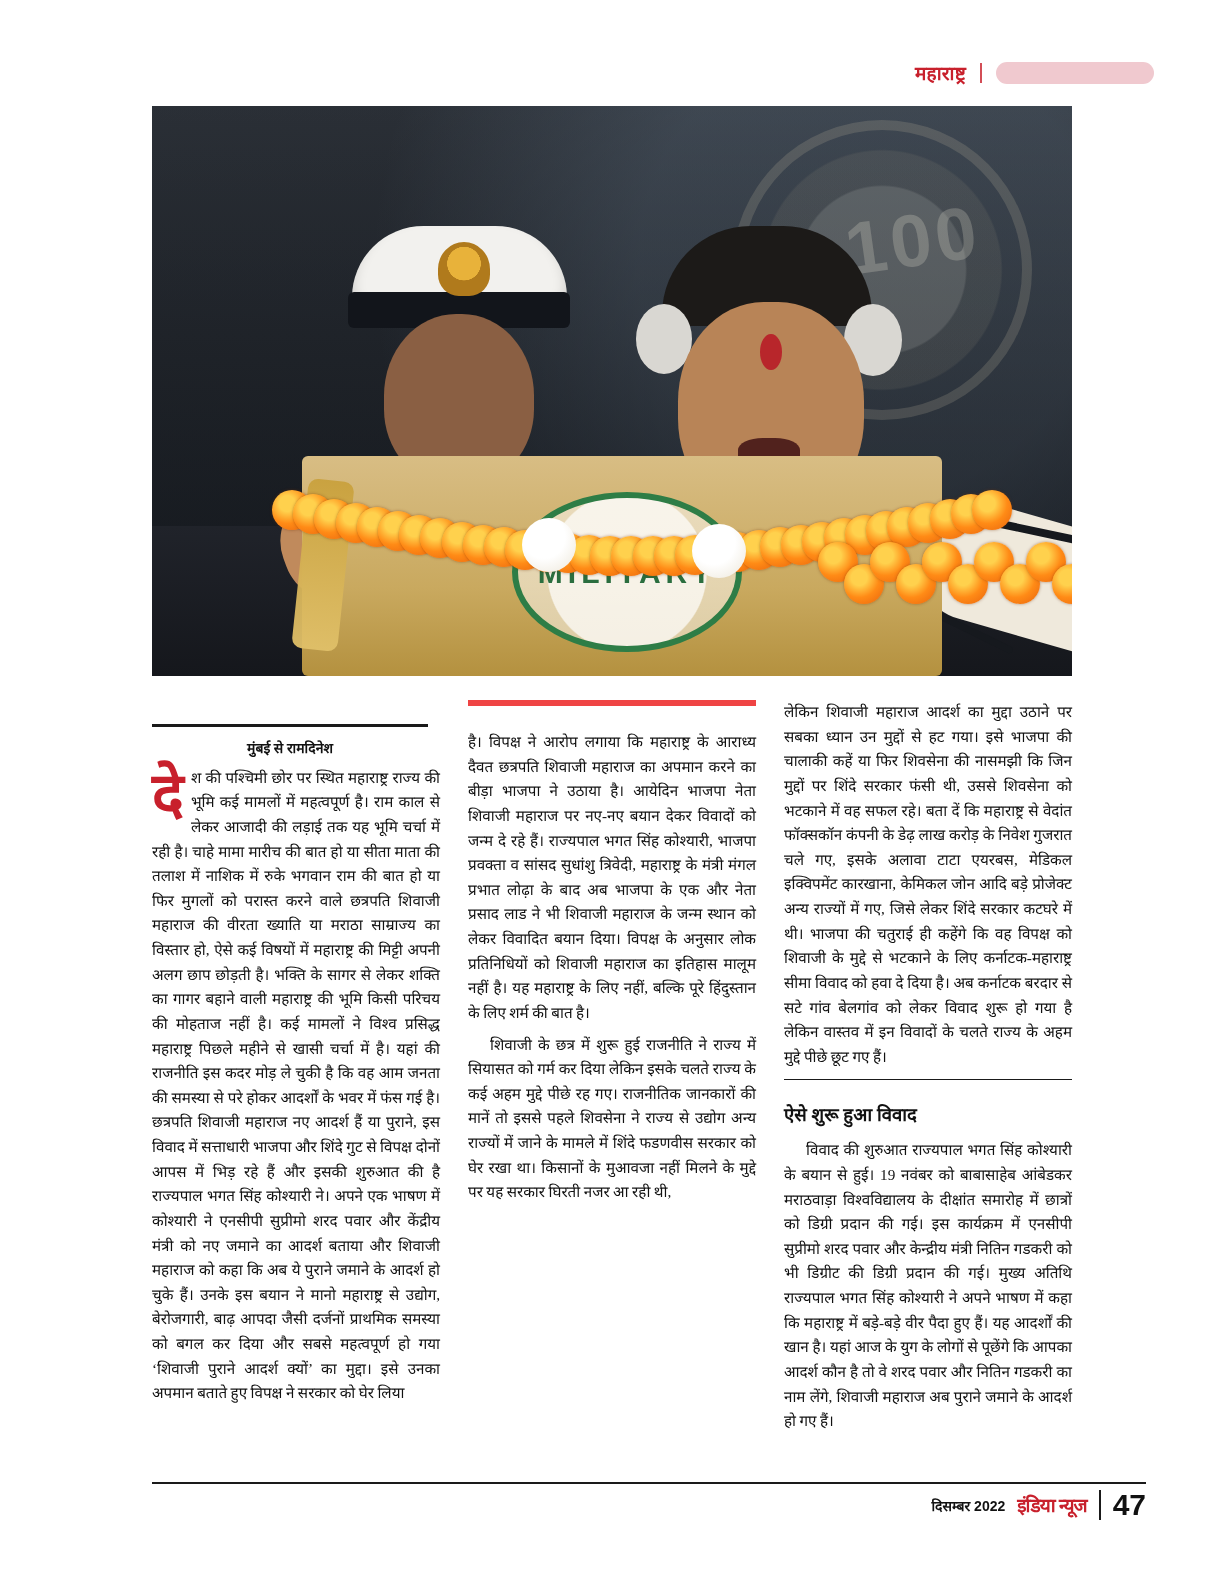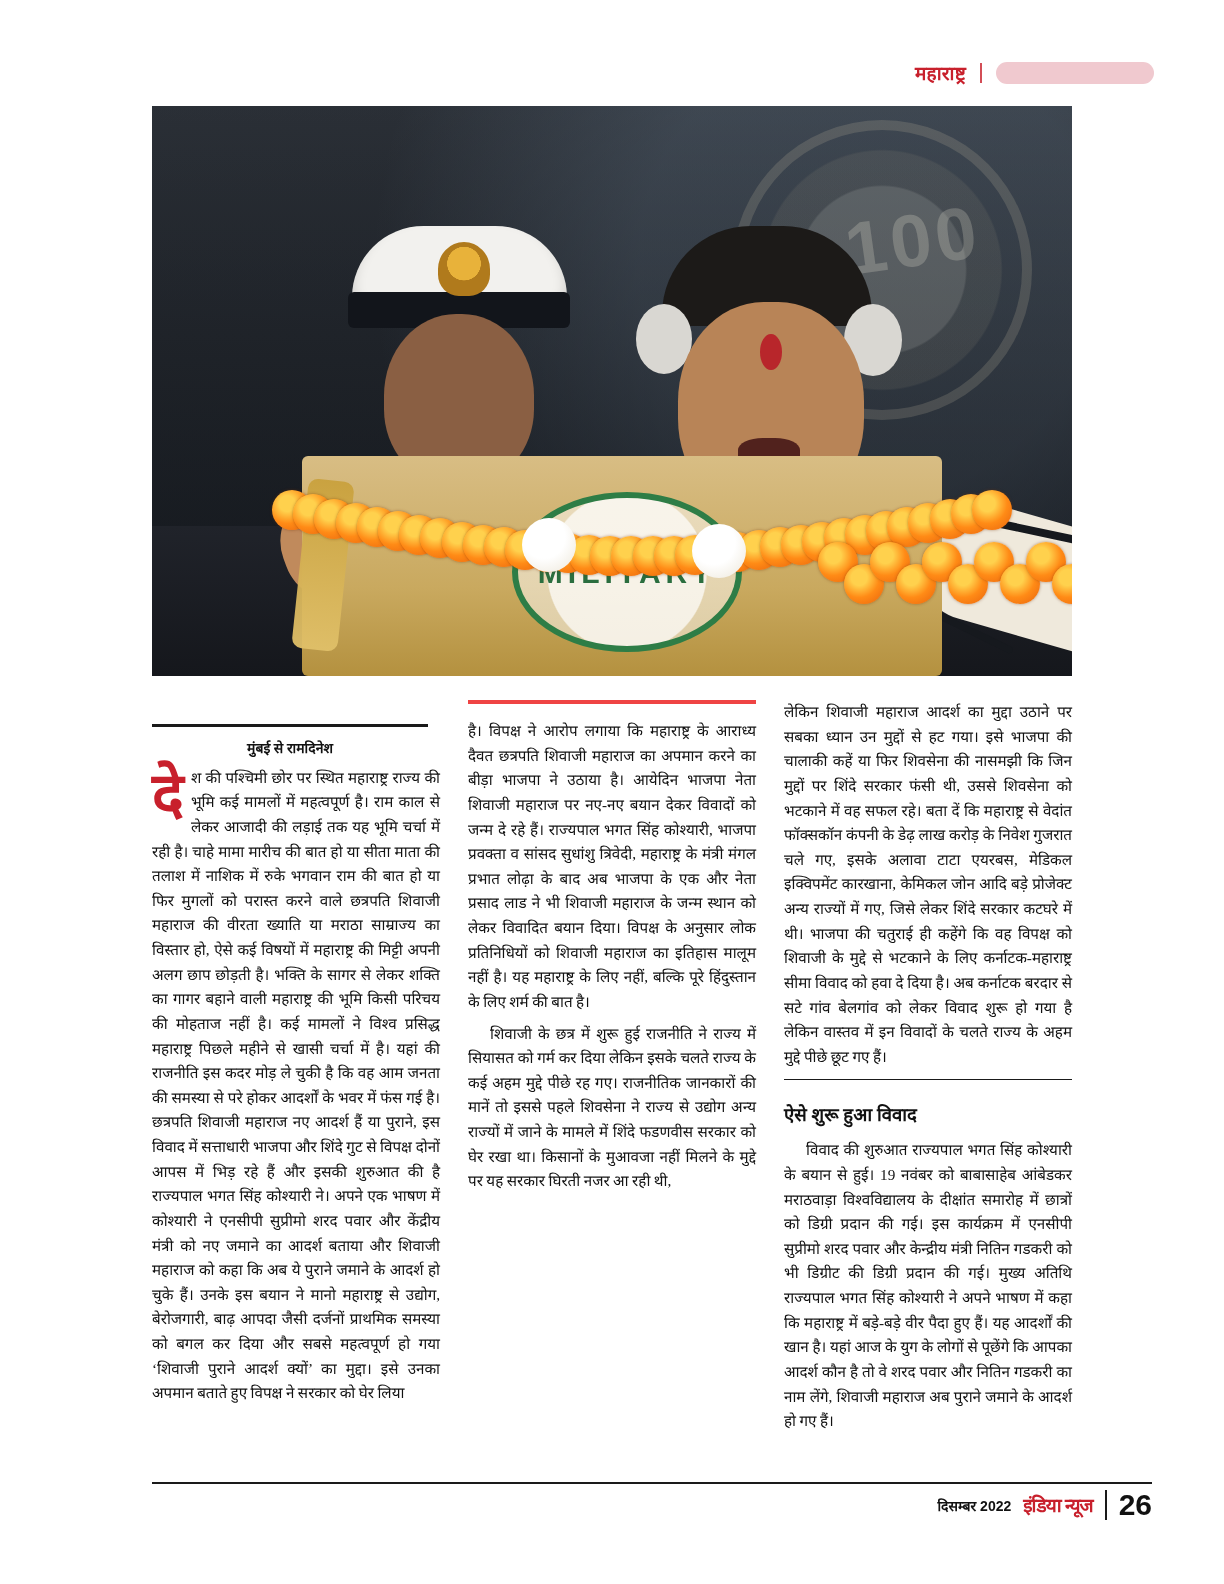--- a/index.html
+++ b/index.html
@@ -306,37 +306,37 @@
     margin-bottom: 14px;
   }
   .pullquote p {
     margin: 0;
     font-size: 16.4px;
     line-height: 1.68;
     font-weight: bold;
     text-align: justify;
   }
   .col-rule-top {
-    border-top: 4px solid #ef4444;
-    padding-top: 15px;
+    border-top: 6px solid #ef4444;
+    padding-top: 24px;
   }
   .subhead {
     font-family: "Liberation Sans", sans-serif;
     font-weight: bold;
     font-size: 18.5px;
     margin: 10px 0 8px 0;
     border-top: 1px solid #1a1a1a;
     padding-top: 20px;
   }
 
   
   .page-footer {
     position: absolute;
     left: 152px;
-    right: 72px;
+    right: 78px;
     bottom: 58px;
     height: 44px;
     text-decoration: underline;
   }
   .footer-rule {
     position: absolute;
     left: 0; right: 0; top: 0;
     height: 2px;
     background: #1a1a1a;
   }
@@ -492,15 +492,15 @@
 
   </div>
 </div>
 
 <div class="page-footer">
   <div class="footer-rule"></div>
   <div class="footer-inner">
     <span class="footer-date">दिसम्बर 2022</span>
     <span class="footer-logo">इंडिया न्यूज</span>
     <span class="footer-sep"></span>
-    <span class="footer-pageno">26</span>
+    <span class="footer-pageno">47</span>
   </div>
 </div>
 
 </body></html>

